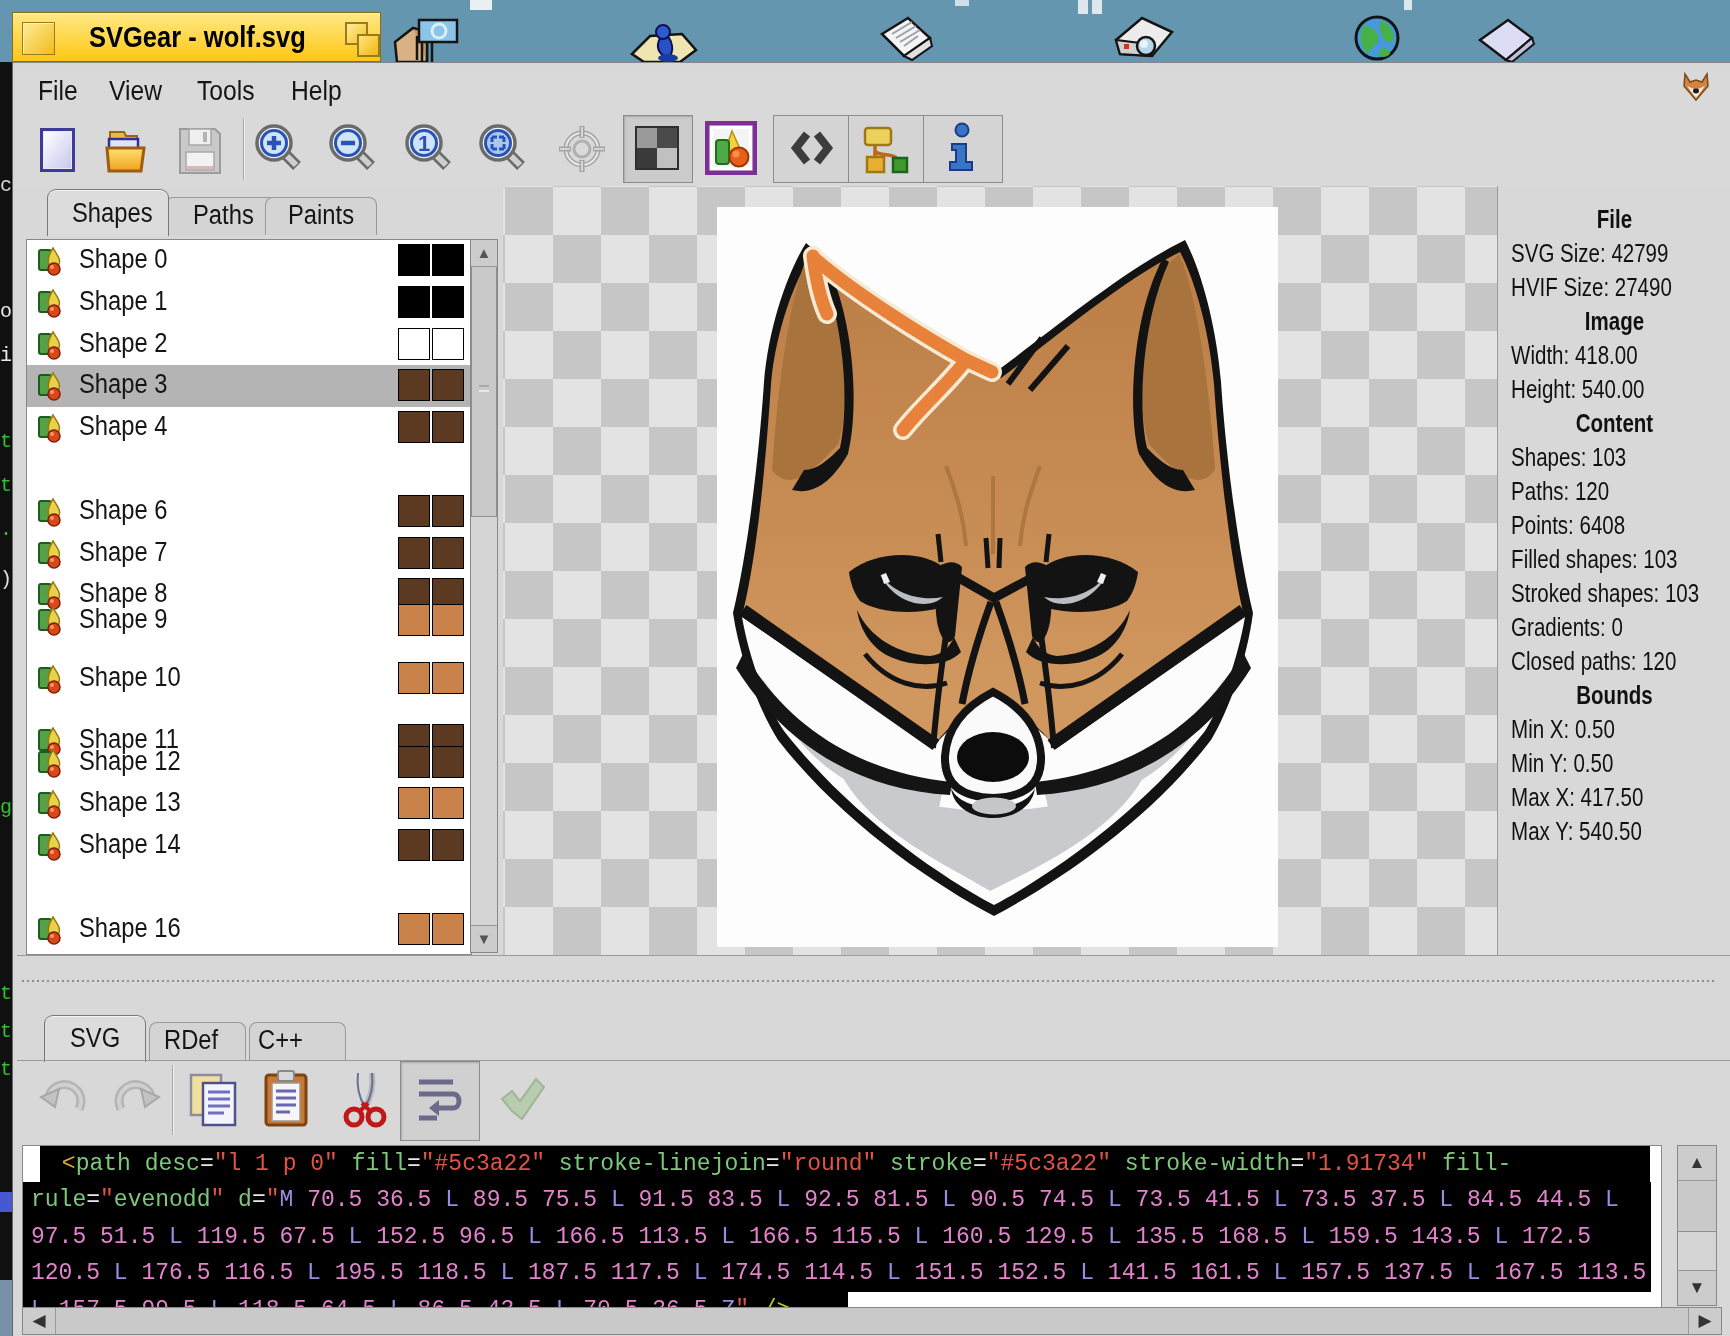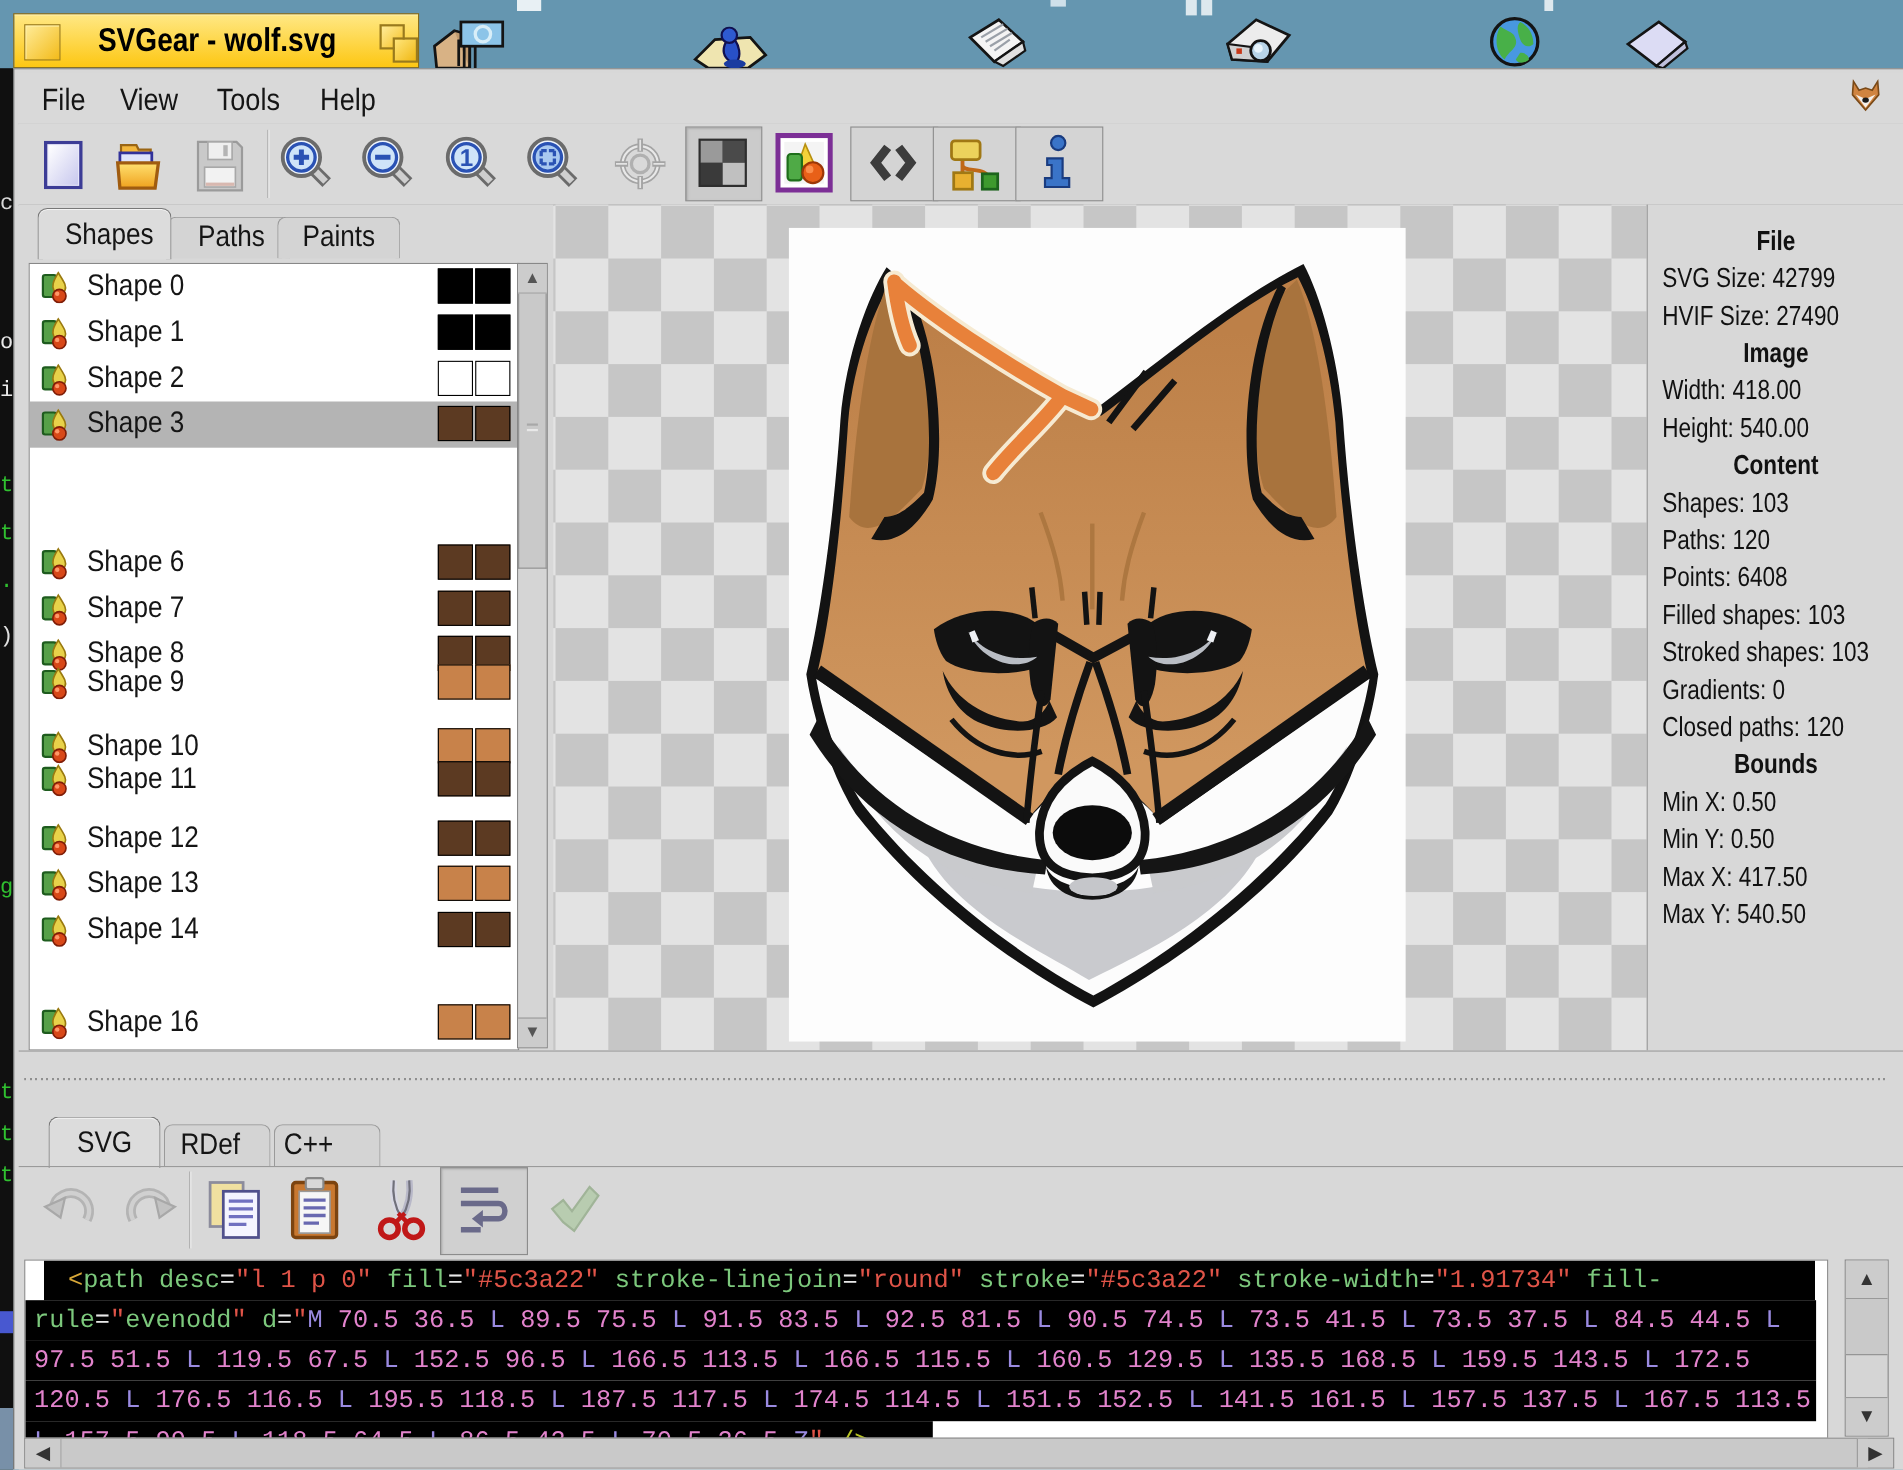--- a/index.html
+++ b/index.html
@@ -221,21 +221,21 @@
   <div class="abs" style="left:906px;top:3px;width:78px;height:66px;background:#d4d4d4;border:1px solid #8c8c8c;">
     <svg class="abs" style="left:22px;top:6px;" width="30" height="52" viewBox="0 0 30 52">
       <circle cx="16" cy="8" r="6.5" fill="#3a74c8" stroke="#1a3c80" stroke-width="2"></circle>
       <path d="M6 22 L20 22 L20 40 L26 40 L26 48 L4 48 L4 40 L10 40 L10 28 L6 28 Z" fill="#3a74c8" stroke="#1a3c80" stroke-width="2"></path>
     </svg>
   </div>
 </div>
 
 <div class="abs" id="leftpanel" style="left:17px;top:186px;width:486px;height:769px;background:#d8d8d8;">
 
-  <div class="abs" style="left:17px;top:3px;width:290px;height:45px;text-align:center;">
+  <div class="abs" style="left:30px;top:3px;width:290px;height:45px;text-align:center;">
     <div class="abs" style="left:118px;top:8px;width:110px;height:37px;background:#d4d4d4;border:1px solid #9a9a9a;border-bottom:none;border-radius:8px 8px 0 0;"></div>
     <div class="abs" style="left:218px;top:8px;width:110px;height:37px;background:#d4d4d4;border:1px solid #9a9a9a;border-bottom:none;border-radius:8px 8px 0 0;"></div>
     <div class="abs" style="left:0px;top:0px;width:120px;height:46px;background:#dcdcdc;border:1px solid #787878;border-bottom:none;border-radius:9px 9px 0 0;box-shadow:inset 0 1px 0 #f4f4f4;"></div>
     <div class="abs" style="left:25px;top:9px;font-size:27px;color:#151515;transform:scaleX(0.88);transform-origin:0 50%;">Shapes</div>
     <div class="abs" style="left:146px;top:11px;font-size:27px;color:#151515;transform:scaleX(0.88);transform-origin:0 50%;">Paths</div>
     <div class="abs" style="left:241px;top:11px;font-size:27px;color:#151515;transform:scaleX(0.88);transform-origin:0 50%;">Paints</div>
   </div>
 
   <div class="abs" id="shapelist" style="left:9px;top:53px;width:444px;height:714px;background:#ffffff;border:1px solid #888;">
   <div class="abs" style="left:0;top:0px;width:444px;height:42px;">
@@ -275,20 +275,31 @@
     <svg class="abs" style="left:10px;top:6px;" width="26" height="30" viewBox="0 0 26 30">
       <rect x="2" y="4" width="12" height="20" rx="2" fill="#56a048" stroke="#1e5c1e" stroke-width="2"></rect>
       <path d="M16 2 C11 10 10 14 12 18 C14 22 20 22 22 18 C24 14 21 10 16 2 Z" fill="#e8d24a" stroke="#9a7a10" stroke-width="1.5"></path>
       <circle cx="17" cy="23" r="6" fill="#d84818" stroke="#801e08" stroke-width="1.5"></circle>
       <circle cx="15" cy="21" r="2" fill="#ff9868"></circle>
     </svg>
     <div class="abs" style="left:52px;top:4px;font-size:27px;color:#151515;transform:scaleX(0.88);transform-origin:0 50%;">Shape 3</div>
     <div class="abs" style="left:371px;top:4px;width:32px;height:32px;background:#5c3a22;border:1.5px solid #000;box-sizing:border-box;"></div>
     <div class="abs" style="left:405px;top:4px;width:32px;height:32px;background:#5c3a22;border:1.5px solid #000;box-sizing:border-box;"></div>
   </div>
+  <div class="abs" style="left:0;top:167px;width:444px;height:42px;">
+    <svg class="abs" style="left:10px;top:6px;" width="26" height="30" viewBox="0 0 26 30">
+      <rect x="2" y="4" width="12" height="20" rx="2" fill="#56a048" stroke="#1e5c1e" stroke-width="2"></rect>
+      <path d="M16 2 C11 10 10 14 12 18 C14 22 20 22 22 18 C24 14 21 10 16 2 Z" fill="#e8d24a" stroke="#9a7a10" stroke-width="1.5"></path>
+      <circle cx="17" cy="23" r="6" fill="#d84818" stroke="#801e08" stroke-width="1.5"></circle>
+      <circle cx="15" cy="21" r="2" fill="#ff9868"></circle>
+    </svg>
+    <div class="abs" style="left:52px;top:4px;font-size:27px;color:#151515;transform:scaleX(0.88);transform-origin:0 50%;">Shape 4</div>
+    <div class="abs" style="left:371px;top:4px;width:32px;height:32px;background:#5c3a22;border:1.5px solid #000;box-sizing:border-box;"></div>
+    <div class="abs" style="left:405px;top:4px;width:32px;height:32px;background:#5c3a22;border:1.5px solid #000;box-sizing:border-box;"></div>
+  </div>
   <div class="abs" style="left:0;top:251px;width:444px;height:42px;">
     <svg class="abs" style="left:10px;top:6px;" width="26" height="30" viewBox="0 0 26 30">
       <rect x="2" y="4" width="12" height="20" rx="2" fill="#56a048" stroke="#1e5c1e" stroke-width="2"></rect>
       <path d="M16 2 C11 10 10 14 12 18 C14 22 20 22 22 18 C24 14 21 10 16 2 Z" fill="#e8d24a" stroke="#9a7a10" stroke-width="1.5"></path>
       <circle cx="17" cy="23" r="6" fill="#d84818" stroke="#801e08" stroke-width="1.5"></circle>
       <circle cx="15" cy="21" r="2" fill="#ff9868"></circle>
     </svg>
     <div class="abs" style="left:52px;top:4px;font-size:27px;color:#151515;transform:scaleX(0.88);transform-origin:0 50%;">Shape 6</div>
     <div class="abs" style="left:371px;top:4px;width:32px;height:32px;background:#5c3a22;border:1.5px solid #000;box-sizing:border-box;"></div>
     <div class="abs" style="left:405px;top:4px;width:32px;height:32px;background:#5c3a22;border:1.5px solid #000;box-sizing:border-box;"></div>
@@ -330,21 +341,21 @@
     <svg class="abs" style="left:10px;top:6px;" width="26" height="30" viewBox="0 0 26 30">
       <rect x="2" y="4" width="12" height="20" rx="2" fill="#56a048" stroke="#1e5c1e" stroke-width="2"></rect>
       <path d="M16 2 C11 10 10 14 12 18 C14 22 20 22 22 18 C24 14 21 10 16 2 Z" fill="#e8d24a" stroke="#9a7a10" stroke-width="1.5"></path>
       <circle cx="17" cy="23" r="6" fill="#d84818" stroke="#801e08" stroke-width="1.5"></circle>
       <circle cx="15" cy="21" r="2" fill="#ff9868"></circle>
     </svg>
     <div class="abs" style="left:52px;top:4px;font-size:27px;color:#151515;transform:scaleX(0.88);transform-origin:0 50%;">Shape 10</div>
     <div class="abs" style="left:371px;top:4px;width:32px;height:32px;background:#c8824a;border:1.5px solid #000;box-sizing:border-box;"></div>
     <div class="abs" style="left:405px;top:4px;width:32px;height:32px;background:#c8824a;border:1.5px solid #000;box-sizing:border-box;"></div>
   </div>
-  <div class="abs" style="left:0;top:448px;width:444px;height:42px;">
+  <div class="abs" style="left:0;top:480px;width:444px;height:42px;">
     <svg class="abs" style="left:10px;top:6px;" width="26" height="30" viewBox="0 0 26 30">
       <rect x="2" y="4" width="12" height="20" rx="2" fill="#56a048" stroke="#1e5c1e" stroke-width="2"></rect>
       <path d="M16 2 C11 10 10 14 12 18 C14 22 20 22 22 18 C24 14 21 10 16 2 Z" fill="#e8d24a" stroke="#9a7a10" stroke-width="1.5"></path>
       <circle cx="17" cy="23" r="6" fill="#d84818" stroke="#801e08" stroke-width="1.5"></circle>
       <circle cx="15" cy="21" r="2" fill="#ff9868"></circle>
     </svg>
     <div class="abs" style="left:52px;top:4px;font-size:27px;color:#151515;transform:scaleX(0.88);transform-origin:0 50%;">Shape 11</div>
     <div class="abs" style="left:371px;top:4px;width:32px;height:32px;background:#5c3a22;border:1.5px solid #000;box-sizing:border-box;"></div>
     <div class="abs" style="left:405px;top:4px;width:32px;height:32px;background:#5c3a22;border:1.5px solid #000;box-sizing:border-box;"></div>
   </div>

